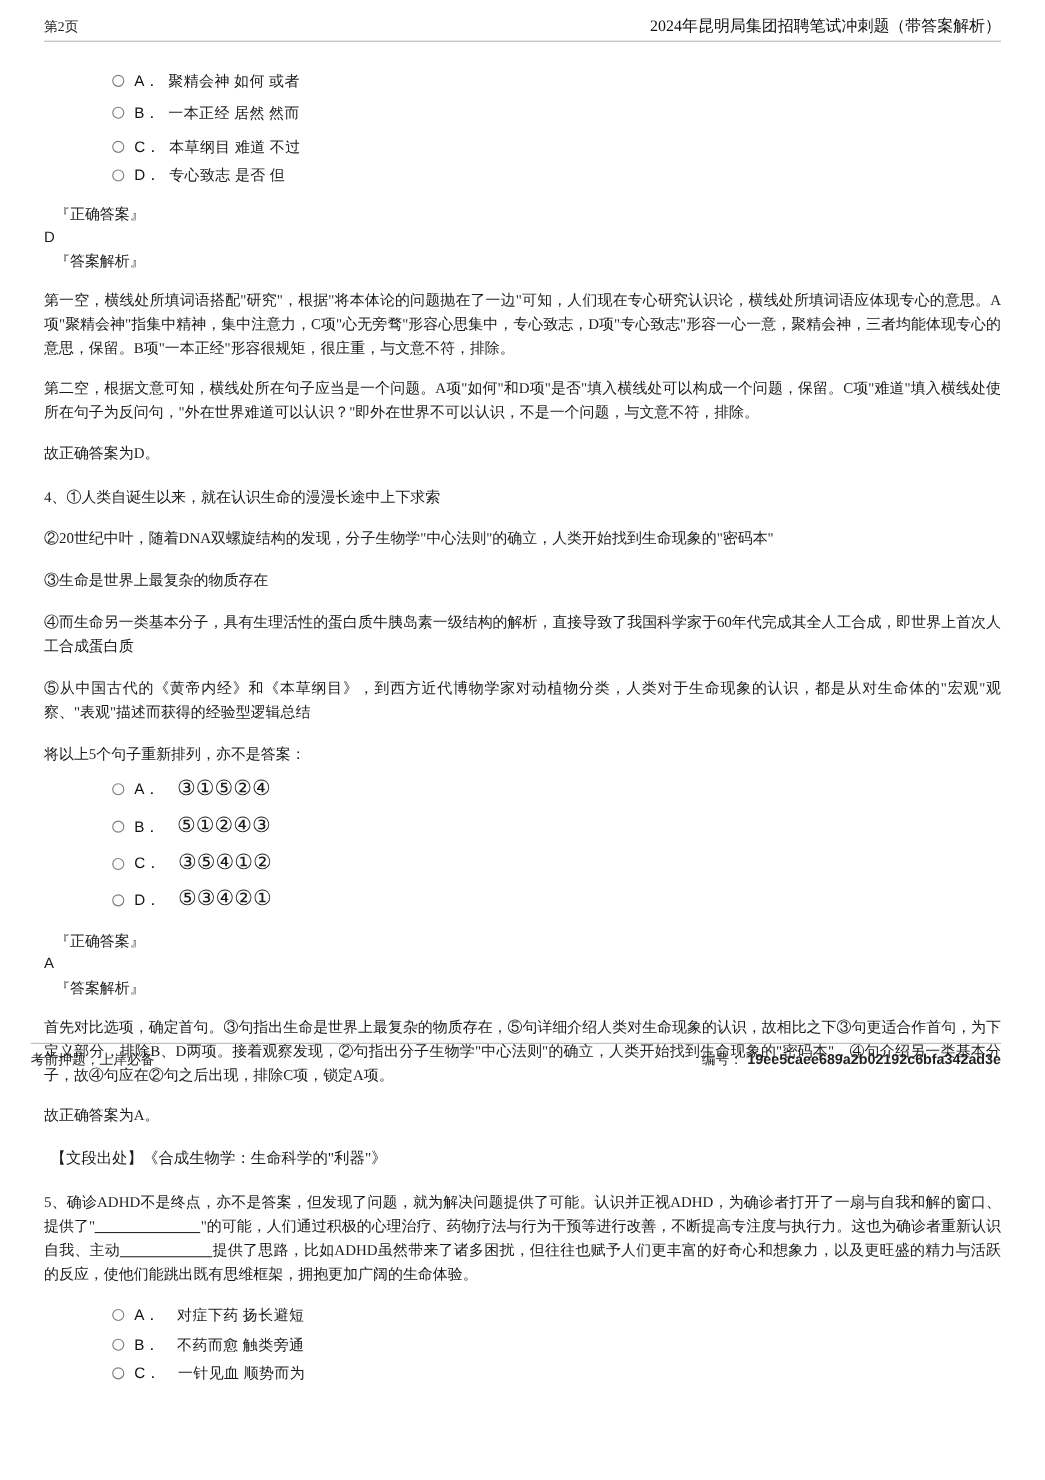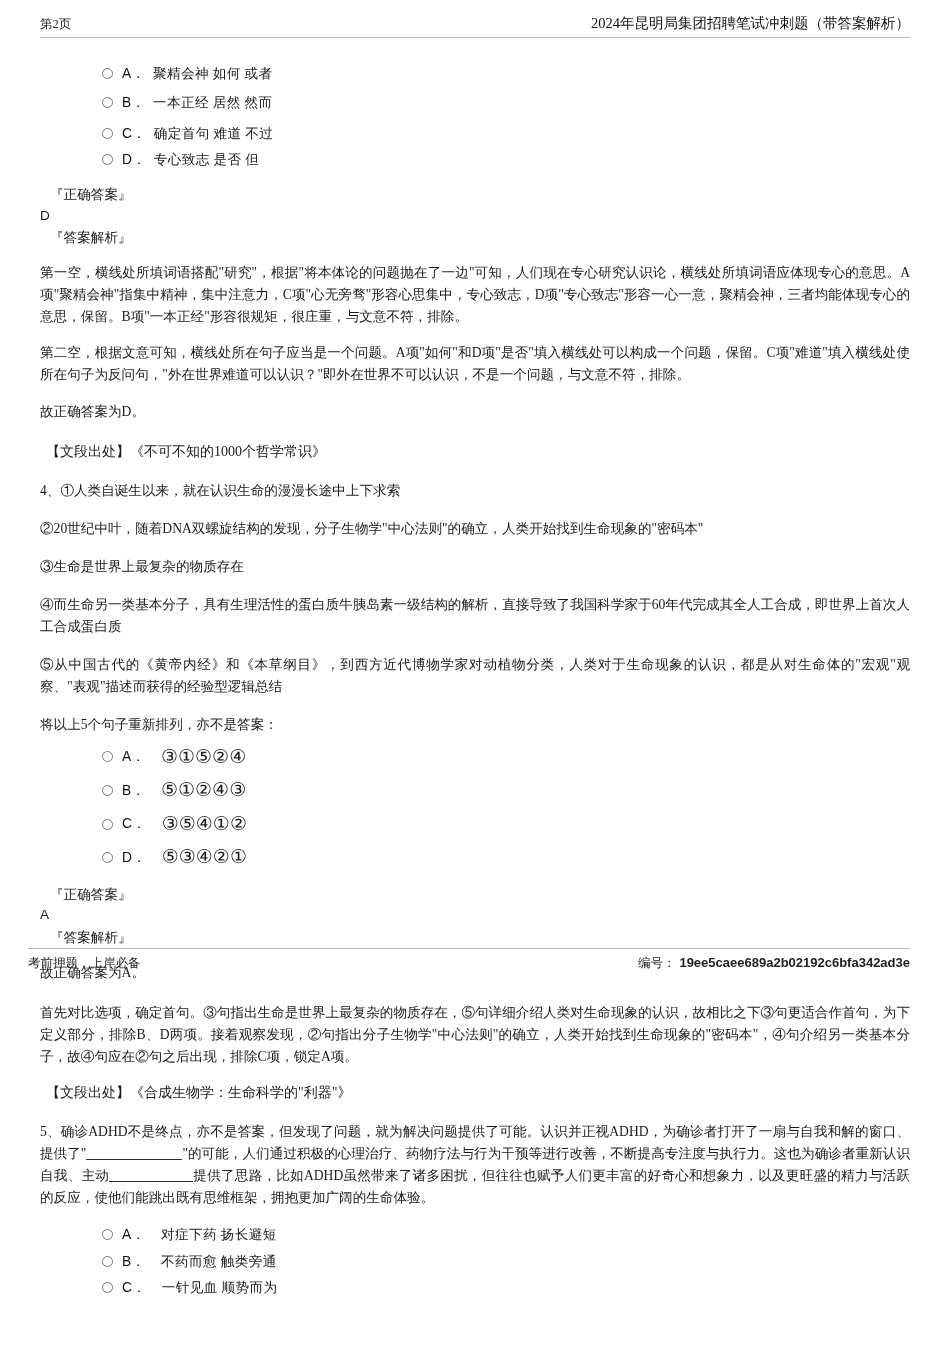--- a/index.html
+++ b/index.html
@@ -169,38 +169,37 @@
         <span class="opt-text">聚精会神 如何 或者</span>
       </div>
       <div class="option-row" style="margin-bottom:11px;">
         <span class="radio"></span>
         <span class="opt-letter">B．</span>
         <span class="opt-text">一本正经 居然 然而</span>
       </div>
       <div class="option-row compact">
         <span class="radio"></span>
         <span class="opt-letter">C．</span>
-        <span class="opt-text">确定首句 难道 不过</span>
+        <span class="opt-text">本草纲目 难道 不过</span>
       </div>
       <div class="option-row compact">
         <span class="radio"></span>
         <span class="opt-letter">D．</span>
         <span class="opt-text">专心致志 是否 但</span>
       </div>
     </div>
 
     <p class="label-line">『正确答案』</p>
     <p class="answer-letter">D</p>
     <p class="label-line" style="margin-bottom:14px;">『答案解析』</p>
 
     <p class="para">第一空，横线处所填词语搭配"研究"，根据"将本体论的问题抛在了一边"可知，人们现在专心研究认识论，横线处所填词语应体现专心的意思。A项"聚精会神"指集中精神，集中注意力，C项"心无旁骛"形容心思集中，专心致志，D项"专心致志"形容一心一意，聚精会神，三者均能体现专心的意思，保留。B项"一本正经"形容很规矩，很庄重，与文意不符，排除。</p>
     <p class="para">第二空，根据文意可知，横线处所在句子应当是一个问题。A项"如何"和D项"是否"填入横线处可以构成一个问题，保留。C项"难道"填入横线处使所在句子为反问句，"外在世界难道可以认识？"即外在世界不可以认识，不是一个问题，与文意不符，排除。</p>
     <p class="para" style="margin-bottom:18px;">故正确答案为D。</p>
 
-    <p class="source-line">【文段出处】《不可不知的1000个哲学常识》</p>
 
     <p class="stem">4、①人类自诞生以来，就在认识生命的漫漫长途中上下求索</p>
     <p class="stem">②20世纪中叶，随着DNA双螺旋结构的发现，分子生物学"中心法则"的确立，人类开始找到生命现象的"密码本"</p>
     <p class="stem">③生命是世界上最复杂的物质存在</p>
     <p class="stem">④而生命另一类基本分子，具有生理活性的蛋白质牛胰岛素一级结构的解析，直接导致了我国科学家于60年代完成其全人工合成，即世界上首次人工合成蛋白质</p>
     <p class="stem">⑤从中国古代的《黄帝内经》和《本草纲目》，到西方近代博物学家对动植物分类，人类对于生命现象的认识，都是从对生命体的"宏观"观察、"表观"描述而获得的经验型逻辑总结</p>
     <p class="stem" style="margin-bottom:8px;">将以上5个句子重新排列，亦不是答案：</p>
 
     <div class="options" style="padding-left:62px;margin-bottom:14px;">
       <div class="option-row compact">
@@ -222,22 +221,22 @@
         <span class="radio"></span>
         <span class="opt-letter wide">D．</span>
         <span class="opt-text circled">⑤③④②①</span>
       </div>
     </div>
 
     <p class="label-line">『正确答案』</p>
     <p class="answer-letter">A</p>
     <p class="label-line" style="margin-bottom:14px;">『答案解析』</p>
 
+    <p class="para">首先对比选项，确定首句。③句指出生命是世界上最复杂的物质存在，⑤句详细介绍人类对生命现象的认识，故相比之下③句更适合作首句，为下定义部分，排除B、D两项。接着观察发现，②句指出分子生物学"中心法则"的确立，人类开始找到生命现象的"密码本"，④句介绍另一类基本分子，故④句应在②句之后出现，排除C项，锁定A项。</p>
     <p class="para" style="margin-bottom:18px;">故正确答案为A。</p>
-    <p class="para">首先对比选项，确定首句。③句指出生命是世界上最复杂的物质存在，⑤句详细介绍人类对生命现象的认识，故相比之下③句更适合作首句，为下定义部分，排除B、D两项。接着观察发现，②句指出分子生物学"中心法则"的确立，人类开始找到生命现象的"密码本"，④句介绍另一类基本分子，故④句应在②句之后出现，排除C项，锁定A项。</p>
 
     <p class="source-line">【文段出处】《合成生物学：生命科学的"利器"》</p>
 
     <p class="stem" style="margin-bottom:16px;"><span>5、确诊ADHD不是终点，亦不是答案，但发现了问题，就为解决问题提供了可能。认识并正视ADHD，为确诊者打开了一扇与自我和解的窗口、提供了"</span><span class="blank-line"></span><span>"的可能，人们通过积极的心理治疗、药物疗法与行为干预等进行改善，不断提高专注度与执行力。这也为确诊者重新认识自我、主动</span><span class="blank-line short"></span><span>提供了思路，比如ADHD虽然带来了诸多困扰，但往往也赋予人们更丰富的好奇心和想象力，以及更旺盛的精力与活跃的反应，使他们能跳出既有思维框架，拥抱更加广阔的生命体验。</span></p>
 
 
     <div class="options" style="padding-left:62px;margin-bottom:0;">
       <div class="option-row compact">
         <span class="radio"></span>
         <span class="opt-letter wide">A．</span>

